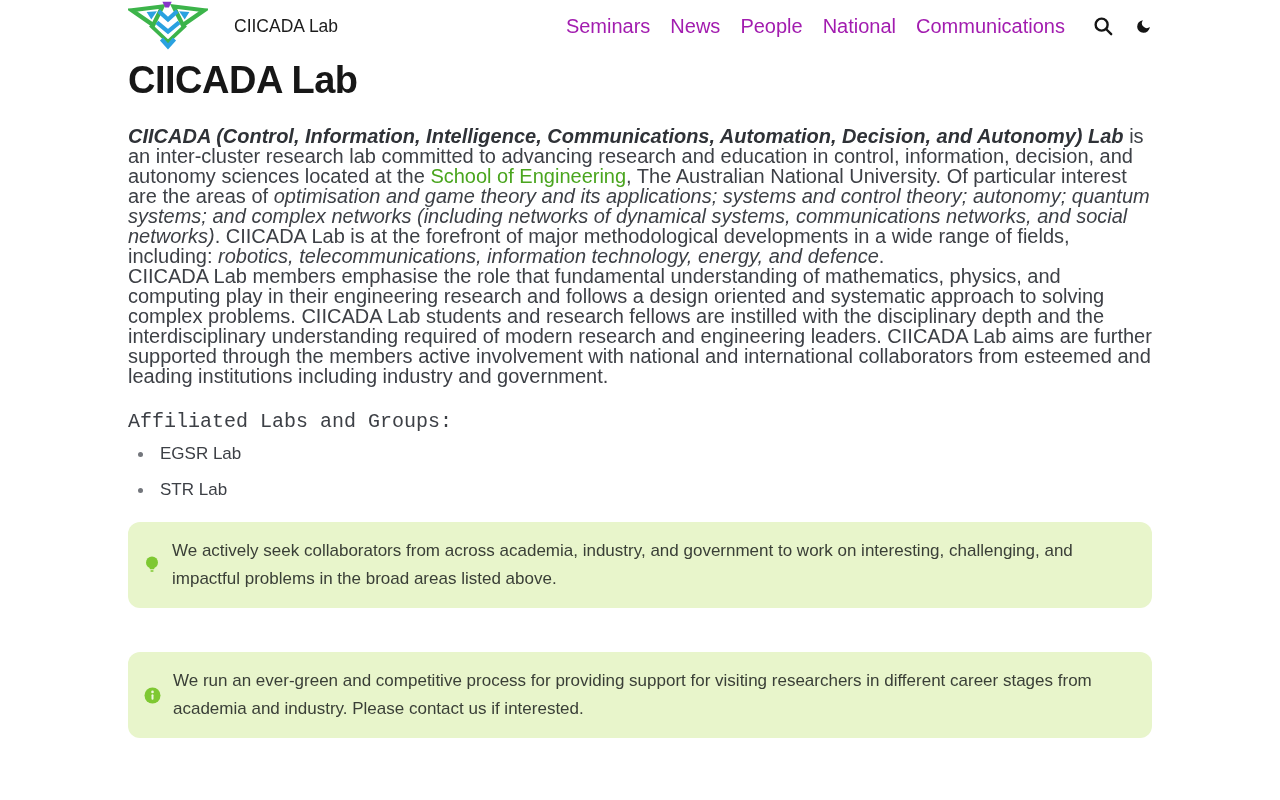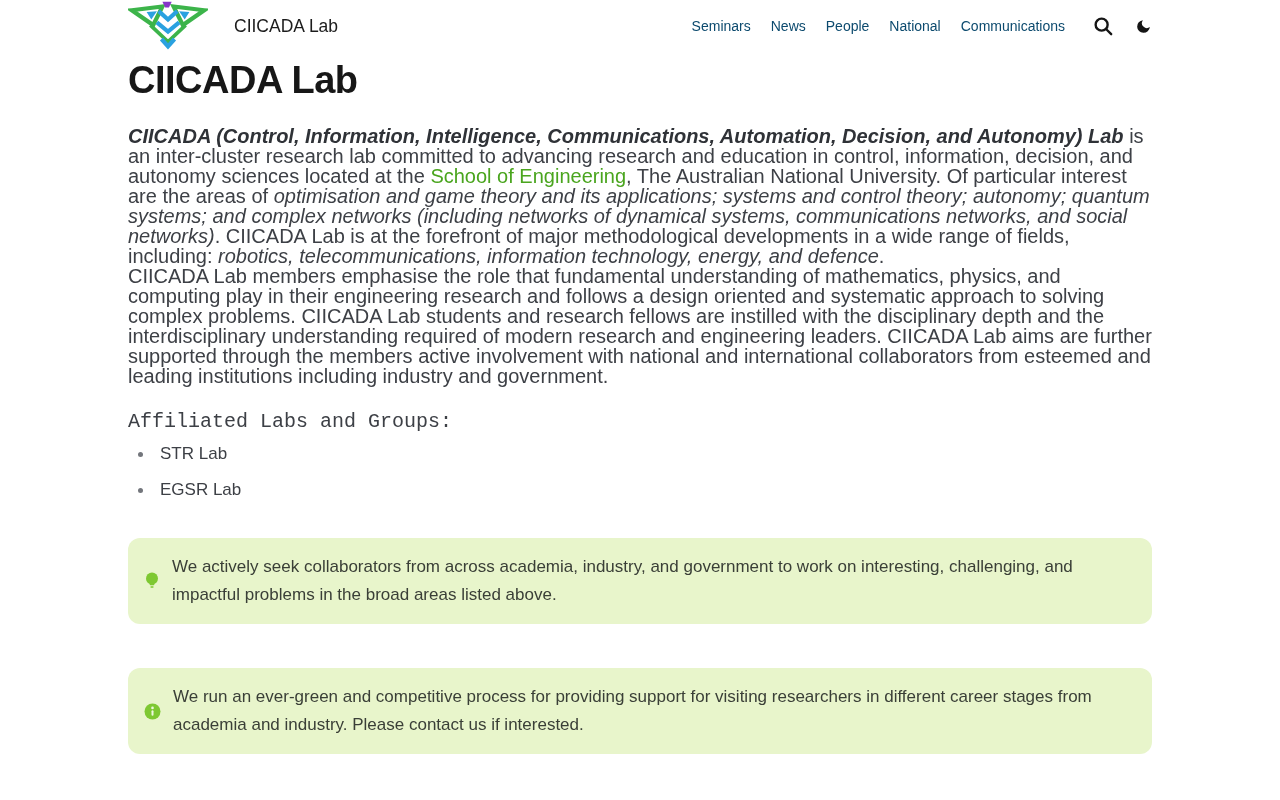--- a/index.html
+++ b/index.html
@@ -6,21 +6,21 @@
   html,body { width:1280px; height:800px; background:#ffffff; overflow:hidden;
     font-family:"Liberation Sans","DejaVu Sans",sans-serif; }
   .container { width:1024px; margin:0 auto; }
 
   
   .nav { display:flex; align-items:center; height:52px; }
   .brand { display:flex; align-items:center; gap:26px; cursor:pointer; }
   .brand-logo { width:80px; height:52px; display:block; }
   .brand-text { font-size:17.5px; color:#1c1c1c; }
   .nav-menu { margin-left:auto; display:flex; align-items:center; gap:20px; }
-  .nav-link { font-size:14px; color:#0c4a6e; cursor:pointer;text-align:right; }
+  .nav-link { font-size:20px; color:#a21caf; cursor:pointer;text-align:right; }
   .nav-icons { display:flex; align-items:center; gap:22px; margin-left:8px; }
   .icon-btn { display:flex; align-items:center; cursor:pointer; }
 
   
   h1.page-title { margin-top:6px; font-size:38px; line-height:44px; font-weight:800;
     color:#171717; letter-spacing:-0.5px; }
 
   
   .content p { font-size:20px; line-height:20px; color:#3d4046; }
   .p1 { margin-top:24px; }
@@ -31,21 +31,21 @@
   .seg-link { color:#4aa51e; cursor:pointer; }
 
   
   .lab-list { margin-top:8px; list-style:none; }
   .lab-list li { display:flex; align-items:center; height:28px; margin-top:8px;
     font-size:17px; color:#3d4046; }
   .bullet { width:5px; height:5px; border-radius:50%; background:#73767c;
     margin:0 17px 0 10px; flex:0 0 auto; }
 
   
-  .callout { margin-top:34px; background:#e8f5cb; border-radius:12px;
+  .callout { margin-top:18px; background:#e8f5cb; border-radius:12px;
     display:flex; align-items:center; gap:12px; padding:15px 24px 15px 16px; }
   .callout.second { margin-top:44px; }
   .callout-icon { flex:0 0 auto; display:flex; align-items:center; }
   .callout-text { flex:1; font-size:17px; line-height:28px; color:#3a3f37; }
 </style>
 </head>
 <body>
 
 <div class="container">
 
@@ -97,25 +97,25 @@
   <div class="content">
     <p class="p1"><span class="seg-bold-italic">CIICADA (Control, Information, Intelligence, Communications, Automation, Decision, and Autonomy) Lab</span><span> is an inter-cluster research lab committed to advancing research and education in control, information, decision, and autonomy sciences located at the </span><span class="seg-link">School of Engineering</span><span>, The Australian National University. Of particular interest are the areas of </span><span class="seg-italic">optimisation and game theory and its applications; systems and control theory; autonomy; quantum systems; and complex networks (including networks of dynamical systems, communications networks, and social networks)</span><span>. CIICADA Lab is at the forefront of major methodological developments in a wide range of fields, including: </span><span class="seg-italic">robotics, telecommunications, information technology, energy, and defence</span><span>.</span></p>
 
     <p class="p2">CIICADA Lab members emphasise the role that fundamental understanding of mathematics, physics, and computing play in their engineering research and follows a design oriented and systematic approach to solving complex problems. CIICADA Lab students and research fellows are instilled with the disciplinary depth and the interdisciplinary understanding required of modern research and engineering leaders. CIICADA Lab aims are further supported through the members active involvement with national and international collaborators from esteemed and leading institutions including industry and government.</p>
 
     <p class="p3">Affiliated Labs and Groups:</p>
 
     <ul class="lab-list">
       <li>
         <span class="bullet"></span>
-        <span>STR Lab</span>
+        <span>EGSR Lab</span>
       </li>
       <li>
         <span class="bullet"></span>
-        <span>EGSR Lab</span>
+        <span>STR Lab</span>
       </li>
     </ul>
 
     <div class="callout">
       <span class="callout-icon">
         <svg width="16" height="21" viewBox="0 0 16 21">
           <circle cx="8" cy="7.5" r="6" fill="#7ec832"></circle>
           <rect x="5.6" y="12.6" width="4.8" height="1.7" rx="0.8" fill="#7ec832"></rect>
           <rect x="6.4" y="15.2" width="3.2" height="1.5" rx="0.7" fill="#7ec832"></rect>
         </svg>

